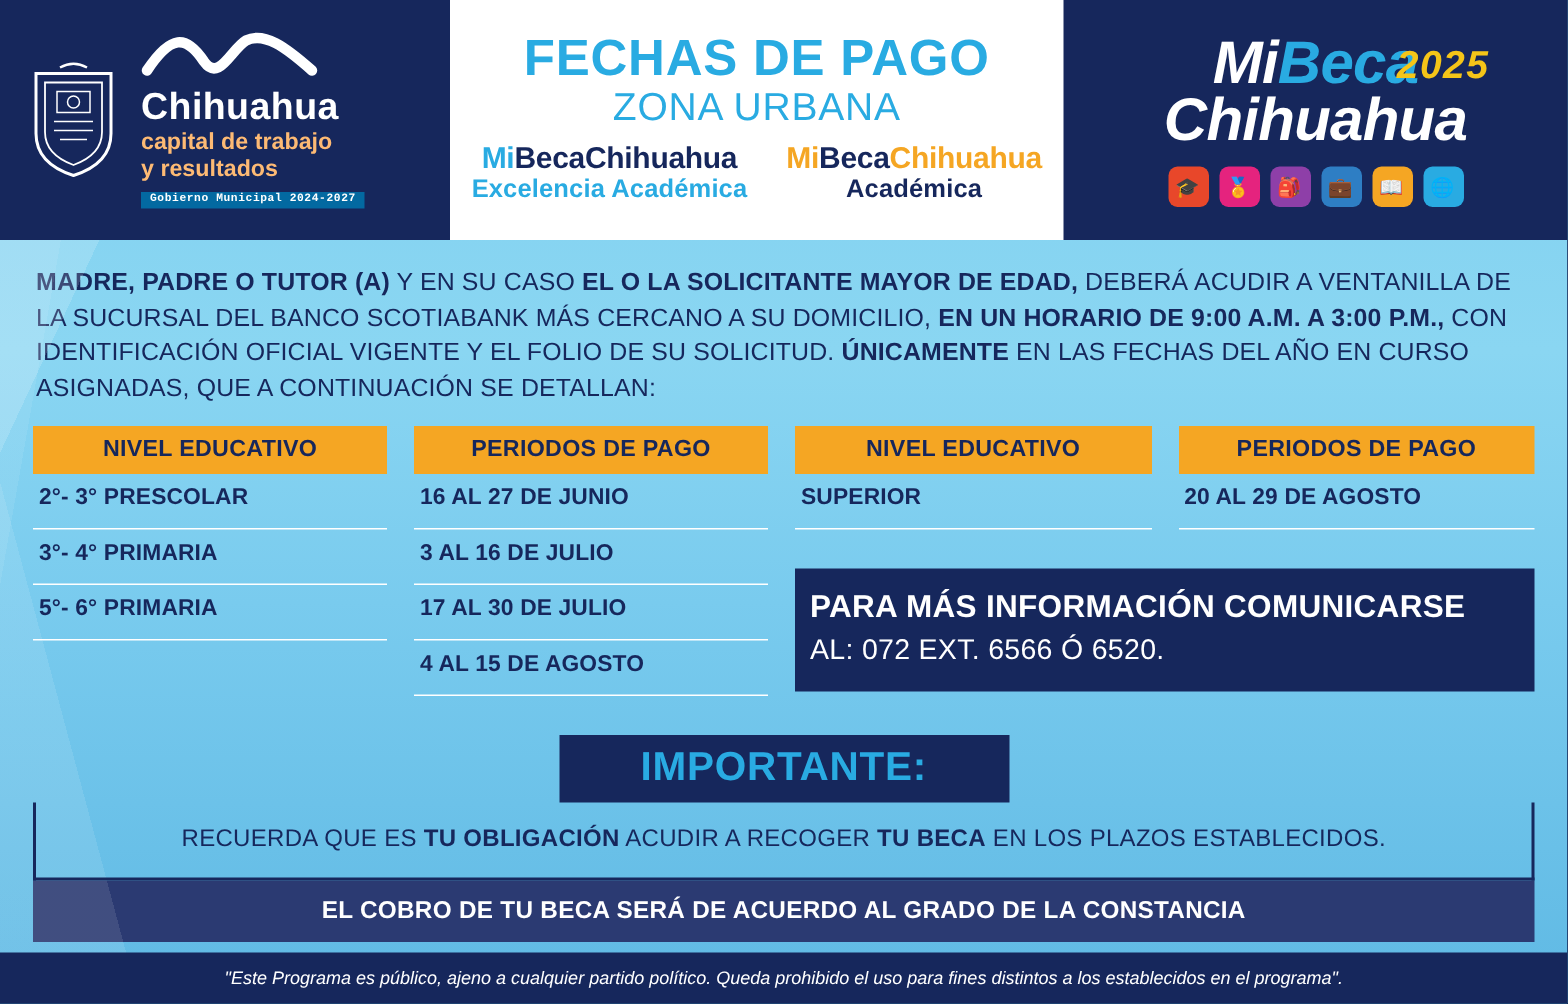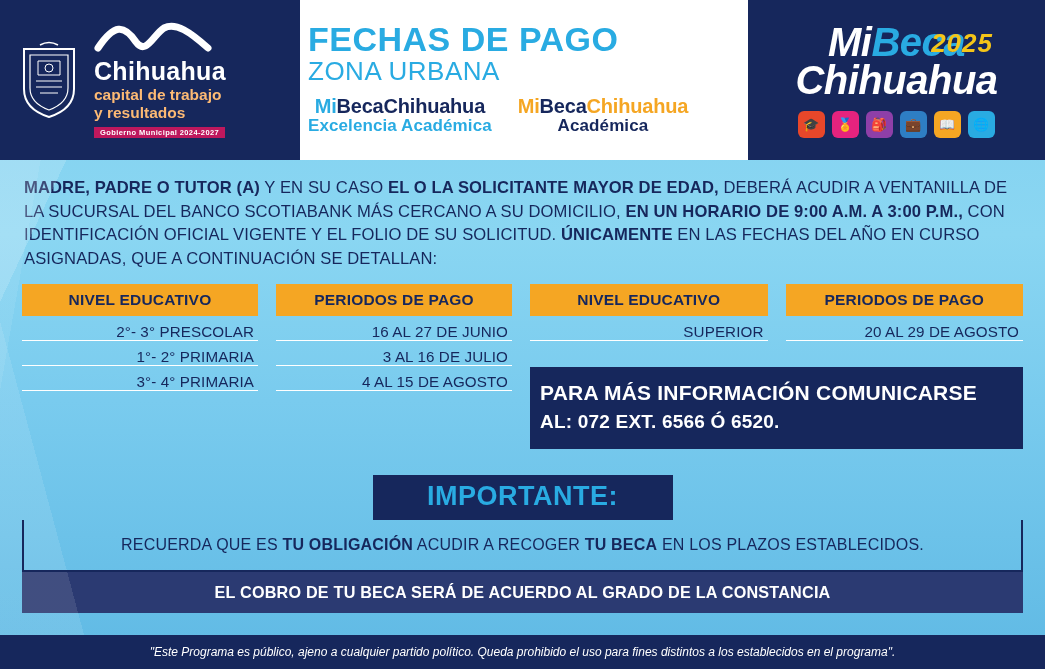--- a/index.html
+++ b/index.html
@@ -47,28 +47,29 @@
   .gov-text { color: #ffffff; line-height: 1.0; }
   .gov-wave { display:block; margin-bottom: 4px; }
   .gov-title {
     font-size: 25px; font-weight: bold; letter-spacing: .3px;
   }
   .gov-sub {
     font-size: 15.5px; font-weight: bold; color: #fdba74; margin-top: 2px; line-height: 1.15;
   }
   .gov-small {
     font-size: 7.5px; font-weight: bold; color: #ffffff;
-    background: #be185d; display: inline-block; padding: 2px 6px; margin-top: 5px;
+    background: #0369a1; display: inline-block; padding: 2px 6px; margin-top: 5px;
     letter-spacing: .4px;
+    font-family: Liberation Mono, monospace;
   }
 
   .header-center {
-    width: 448px;
+    width: 409px;
     background: #ffffff;
-    display: flex; flex-direction: column; align-items: flex-start; justify-content: center;
+    display: flex; flex-direction: column; align-items: center; justify-content: center;
     padding: 10px 8px 14px;
   }
   .fechas {
     color: #29abe2; font-size: 34px; font-weight: bold; letter-spacing: .5px; line-height: 1;
   }
   .zona {
     color: #29abe2; font-size: 26px; font-weight: normal; letter-spacing: .5px; margin-top: 2px; line-height: 1;
   }
   .logos-row { display: flex; gap: 26px; margin-top: 12px; align-items: flex-start; }
   .logo-block { text-align: center; line-height: 1.05; }
@@ -124,38 +125,39 @@
     color: #16275c;
     font-weight: bold;
     font-size: 15.5px;
     text-align: center;
     padding: 7px 4px;
     letter-spacing: .2px;
   }
   .trow {
     color: #16275c;
     font-size: 15.2px;
-    text-align: right;
-    padding: 7px 4px 0;
+    text-align: left;
+    padding: 7px 4px 12px;
     border-bottom: 1.5px solid #ffffff;
     letter-spacing: .1px;
+    font-weight: bold;
   }
   .trow:last-child { border-bottom: 1.5px solid #ffffff; }
 
   .right-head-row { display: flex; gap: 18px; }
   .right-head-row .tbl { flex: 1; }
 
   .info-box {
     margin-top: 26px;
     background: #16275c;
     color: #ffffff;
     padding: 14px 10px 16px;
   }
   .info-box .l1 { font-size: 21px; font-weight: bold; letter-spacing: .2px; }
-  .info-box .l2 { font-size: 19px; font-weight: bold; margin-top: 6px; letter-spacing: .2px; }
+  .info-box .l2 { font-size: 19px; font-weight: normal; margin-top: 6px; letter-spacing: .2px; }
 
   
   .importante-wrap {
     margin: 26px 22px 0 22px;
     position: relative;
   }
   .importante-badge {
     background: #16275c;
     color: #29abe2;
     font-size: 27px;
@@ -271,27 +273,28 @@
   <div class="intro">
     <b>MADRE, PADRE O TUTOR (A)</b><span> Y  EN SU CASO </span><b>EL O LA SOLICITANTE MAYOR DE EDAD,</b><span> DEBERÁ ACUDIR A VENTANILLA DE LA SUCURSAL DEL BANCO SCOTIABANK MÁS CERCANO A SU DOMICILIO, </span><b>EN UN HORARIO DE 9:00 A.M. A 3:00 P.M.,</b><span> CON IDENTIFICACIÓN OFICIAL VIGENTE Y EL FOLIO DE SU SOLICITUD. </span><b>ÚNICAMENTE</b><span> EN LAS FECHAS DEL AÑO EN CURSO ASIGNADAS, QUE A CONTINUACIÓN SE DETALLAN:</span>
   </div>
 
   <div class="tables">
 
     <div class="col-left">
       <div class="tbl">
         <div class="thead">NIVEL EDUCATIVO</div>
         <div class="trow">2°- 3° PRESCOLAR</div>
-        <div class="trow">1°- 2° PRIMARIA</div>
         <div class="trow">3°- 4° PRIMARIA</div>
+        <div class="trow">5°- 6° PRIMARIA</div>
       </div>
       <div class="tbl">
         <div class="thead">PERIODOS DE PAGO</div>
         <div class="trow">16 AL 27 DE JUNIO</div>
         <div class="trow">3 AL 16 DE JULIO</div>
+        <div class="trow">17 AL 30 DE JULIO</div>
         <div class="trow">4 AL 15 DE AGOSTO</div>
       </div>
     </div>
 
     <div class="col-right">
       <div class="right-head-row">
         <div class="tbl">
           <div class="thead">NIVEL EDUCATIVO</div>
           <div class="trow">SUPERIOR</div>
         </div>

